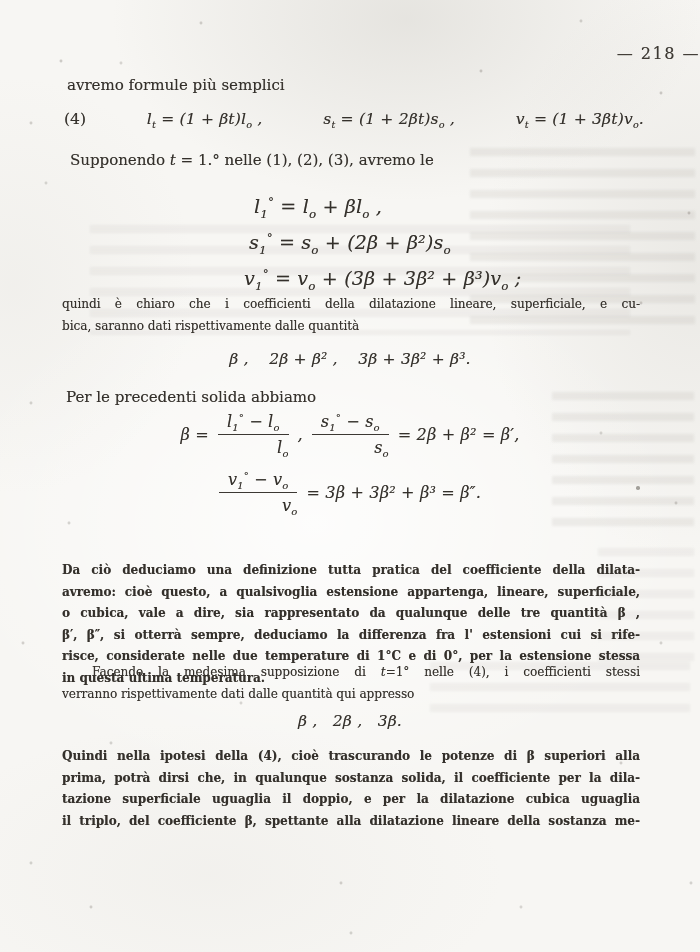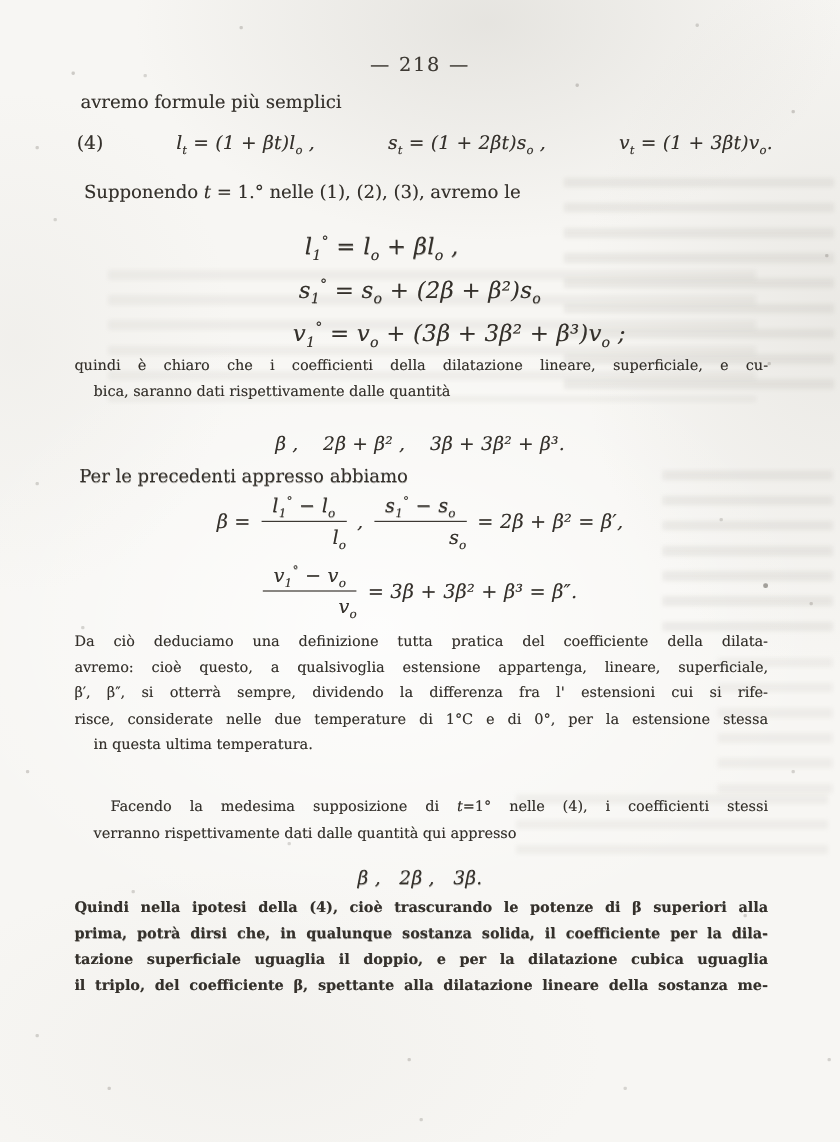--- a/index.html
+++ b/index.html
@@ -9,37 +9,37 @@
     background-image:
       radial-gradient(ellipse 420px 260px at 58% 2%, rgba(185,182,174,.28), transparent 70%),
       radial-gradient(ellipse 300px 420px at 99% 28%, rgba(190,187,179,.22), transparent 70%),
       radial-gradient(ellipse 260px 300px at 2% 30%, rgba(200,197,190,.13), transparent 70%),
       radial-gradient(ellipse 500px 360px at 45% 55%, rgba(255,255,255,.75), transparent 75%),
       radial-gradient(ellipse 420px 220px at 30% 92%, rgba(205,202,195,.12), transparent 70%);
     color:#34302b;
     font-family:"DejaVu Serif","Liberation Serif",serif;
     text-shadow: 0.2px 0.2px 0.35px rgba(52,48,43,.45);
   }
-  .header { position:absolute; top:44px; left:0; right:0; text-align:center;
+  .header { position:absolute; top:44px; left:0; right:0; text-align:right;
             font-size:16px; letter-spacing:1.5px; color:#3e3a34; }
   .line { position:absolute; font-size:15px; white-space:nowrap; }
   .para { position:absolute; left:62px; width:578px; font-size:12px; line-height:21.6px; }
   .jline { text-align:justify; text-align-last:justify; }
-  .jline.end { text-align-last:left;margin-left:16px; }
+  .jline.end { text-align-last:left; }
   .indent1 { text-indent:30px; }
   .math { font-style:italic; letter-spacing:.2px; }
   .math sub { font-size:.62em; font-style:inherit; line-height:0; }
   .math sup { font-size:.62em; line-height:0; }
   i { font-style:italic; }
   .eq4 { position:absolute; top:110px; left:64px; right:56px; display:flex;
          justify-content:space-between; align-items:baseline; font-size:15.5px; }
   .eq4label { font-style:normal; }
   .eqblock { position:absolute; top:188px; left:244px; font-size:19px; line-height:36px; }
   .center { position:absolute; left:0; right:0; text-align:center; }
-  .presp { white-space:pre; font-size:15.5px;margin-top:11px; }
+  .presp { white-space:pre; font-size:15.5px; }
   .eqfrac { position:absolute; left:0; right:0; display:flex; justify-content:center;
             align-items:center; gap:9px; font-size:16px; }
   .frac { display:inline-flex; flex-direction:column; align-items:flex-end; }
   .frac .num { display:block; border-bottom:1.2px solid #3c3833; padding:0 9px 3px; }
   .frac .den { display:block; padding-top:3px; }
   .ghost { position:absolute; filter:blur(1.6px); pointer-events:none;
            background:repeating-linear-gradient(to bottom,
              rgba(150,145,137,.13) 0 8px, rgba(150,145,137,0) 8px 21px); }
   .g2 { background:repeating-linear-gradient(to bottom,
              rgba(150,145,137,.09) 0 8px, rgba(150,145,137,0) 8px 21px); }
@@ -92,21 +92,21 @@
     <div class="math">v<sub>1</sub><sup>°</sup> = v<sub>o</sub> + (3β + 3β² + β³)v<sub>o</sub> ;</div>
   </div>
 
   <div class="para" style="top:294px;">
     <div class="jline">quindi è chiaro che i coefficienti della dilatazione lineare, superficiale, e cu-</div>
     <div class="jline end">bica, saranno dati rispettivamente dalle quantità</div>
   </div>
 
   <div class="center math presp" style="top:350px;">β ,    2β + β² ,    3β + 3β² + β³.</div>
 
-  <div class="line" style="top:388px;left:66px;">Per le precedenti appresso abbiamo</div>
+  <div class="line" style="top:388px;left:66px;">Per le precedenti solida abbiamo</div>
 
   <div class="eqfrac" style="top:412px;">
     <span class="math">β = </span>
     <span class="frac">
       <span class="num math">l<sub>1</sub><sup>°</sup> − l<sub>o</sub></span>
       <span class="den math">l<sub>o</sub></span>
     </span>
     <span class="math"> , </span>
     <span class="frac">
       <span class="num math">s<sub>1</sub><sup>°</sup> − s<sub>o</sub></span>
@@ -116,24 +116,25 @@
   </div>
 
   <div class="eqfrac" style="top:470px;">
     <span class="frac">
       <span class="num math">v<sub>1</sub><sup>°</sup> − v<sub>o</sub></span>
       <span class="den math">v<sub>o</sub></span>
     </span>
     <span class="math"> = 3β + 3β² + β³ = β″.</span>
   </div>
 
-  <div class="para" style="top:524px;">
+  <div class="para" style="top:560px;font-weight:bold;">
     <div class="jline">Da ciò deduciamo una definizione tutta pratica del coefficiente della dilata-</div>
     <div class="jline">avremo: cioè questo, a qualsivoglia estensione appartenga, lineare, superficiale,</div>
-    <div class="jline">β′, β″, si otterrà sempre, dividendo la differenza fra l' estensioni cui si rife-</div>
+    <div class="jline">o cubica, vale a dire, sia rappresentato da qualunque delle tre quantità β ,</div>
+    <div class="jline">β′, β″, si otterrà sempre, deduciamo la differenza fra l' estensioni cui si rife-</div>
     <div class="jline">risce, considerate nelle due temperature di 1°C e di 0°, per la estensione stessa</div>
     <div class="jline end">in questa ultima temperatura.</div>
   </div>
 
   <div class="para" style="top:662px;">
     <div class="jline indent1">Facendo la medesima supposizione di <i>t</i>=1° nelle (4), i coefficienti stessi</div>
     <div class="jline end">verranno rispettivamente dati dalle quantità qui appresso</div>
   </div>
 
   <div class="center math presp" style="top:712px;">β ,   2β ,   3β.</div>

